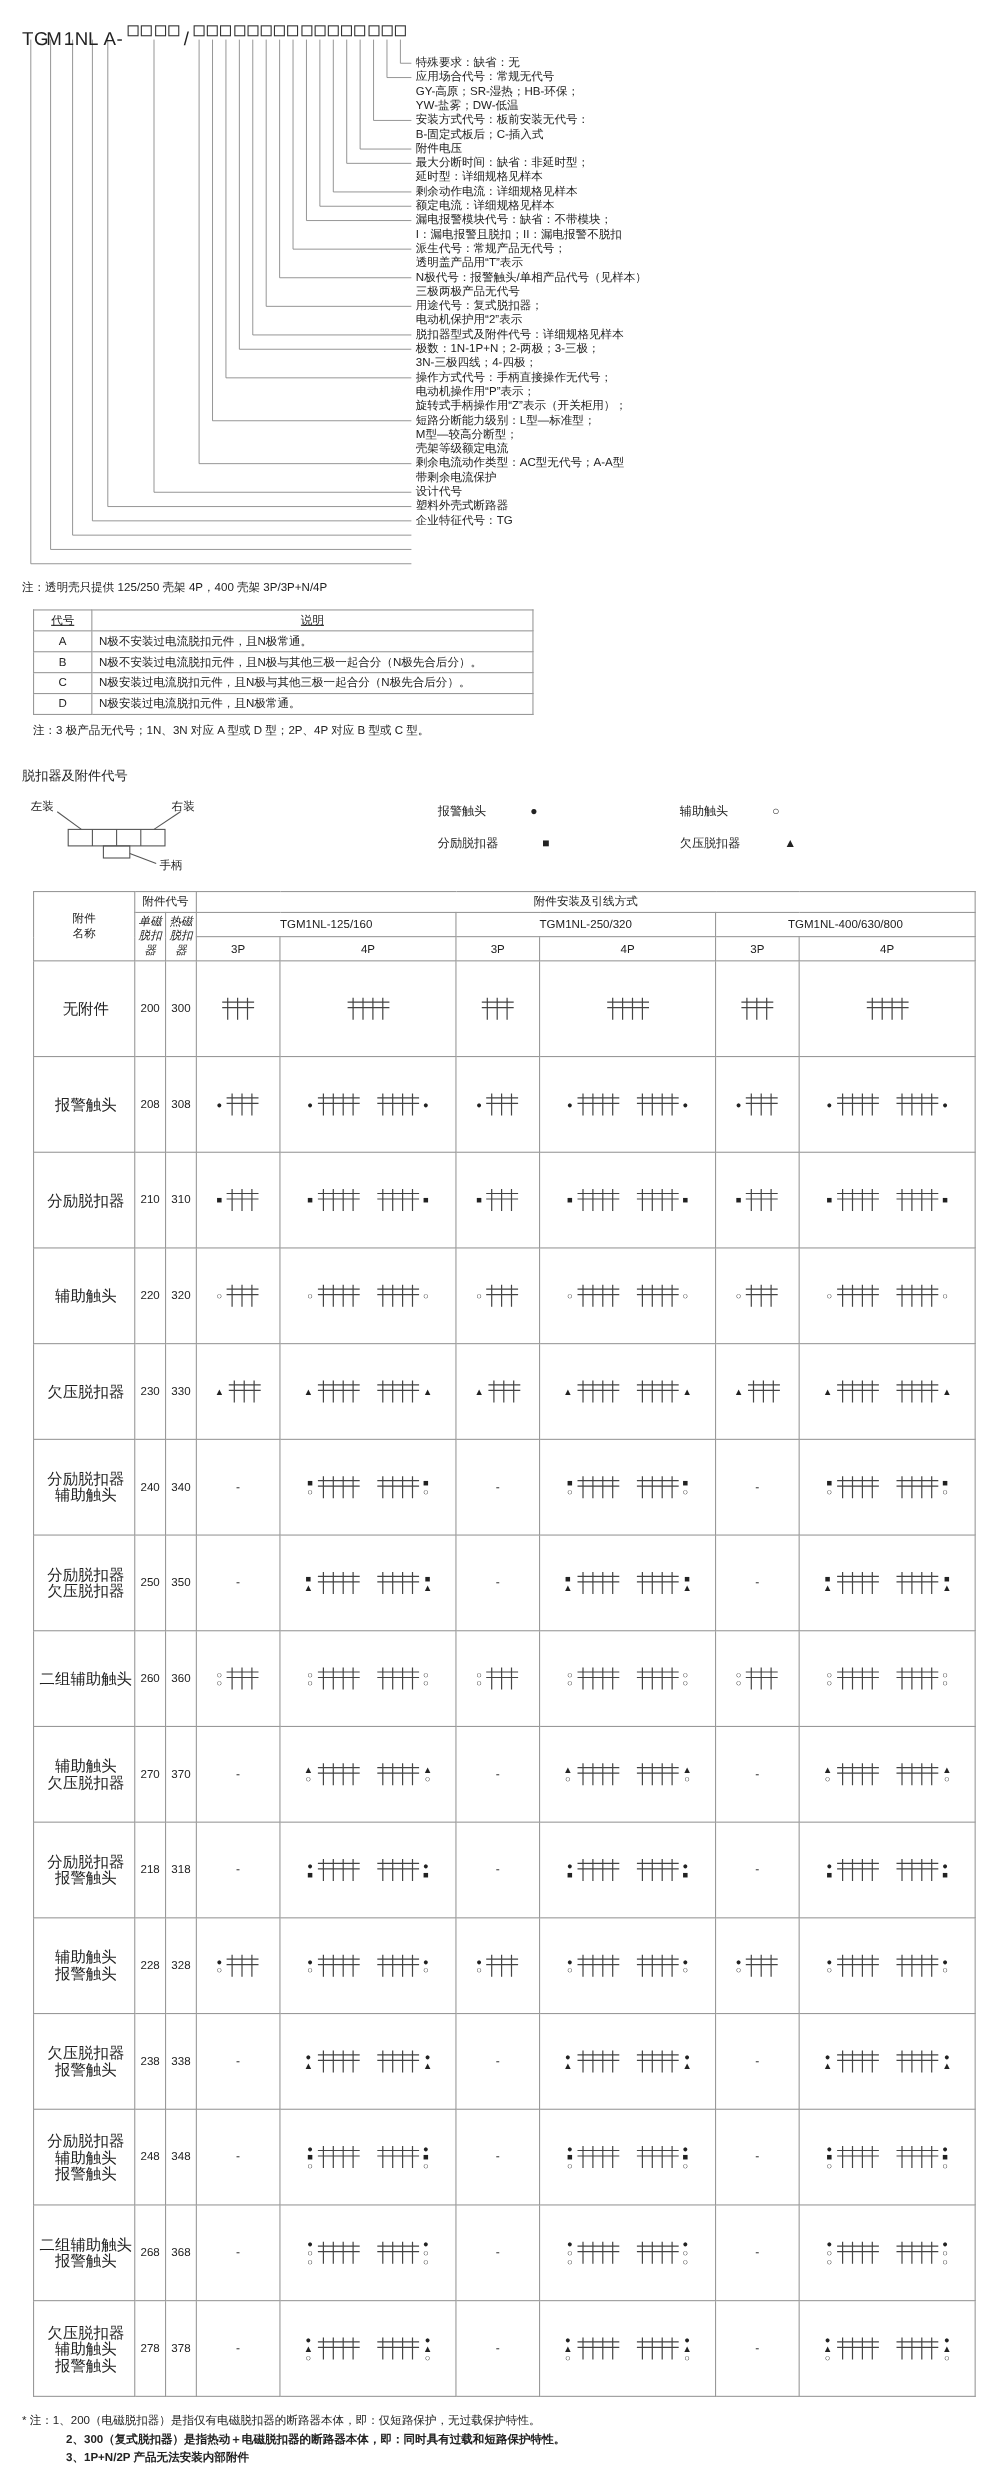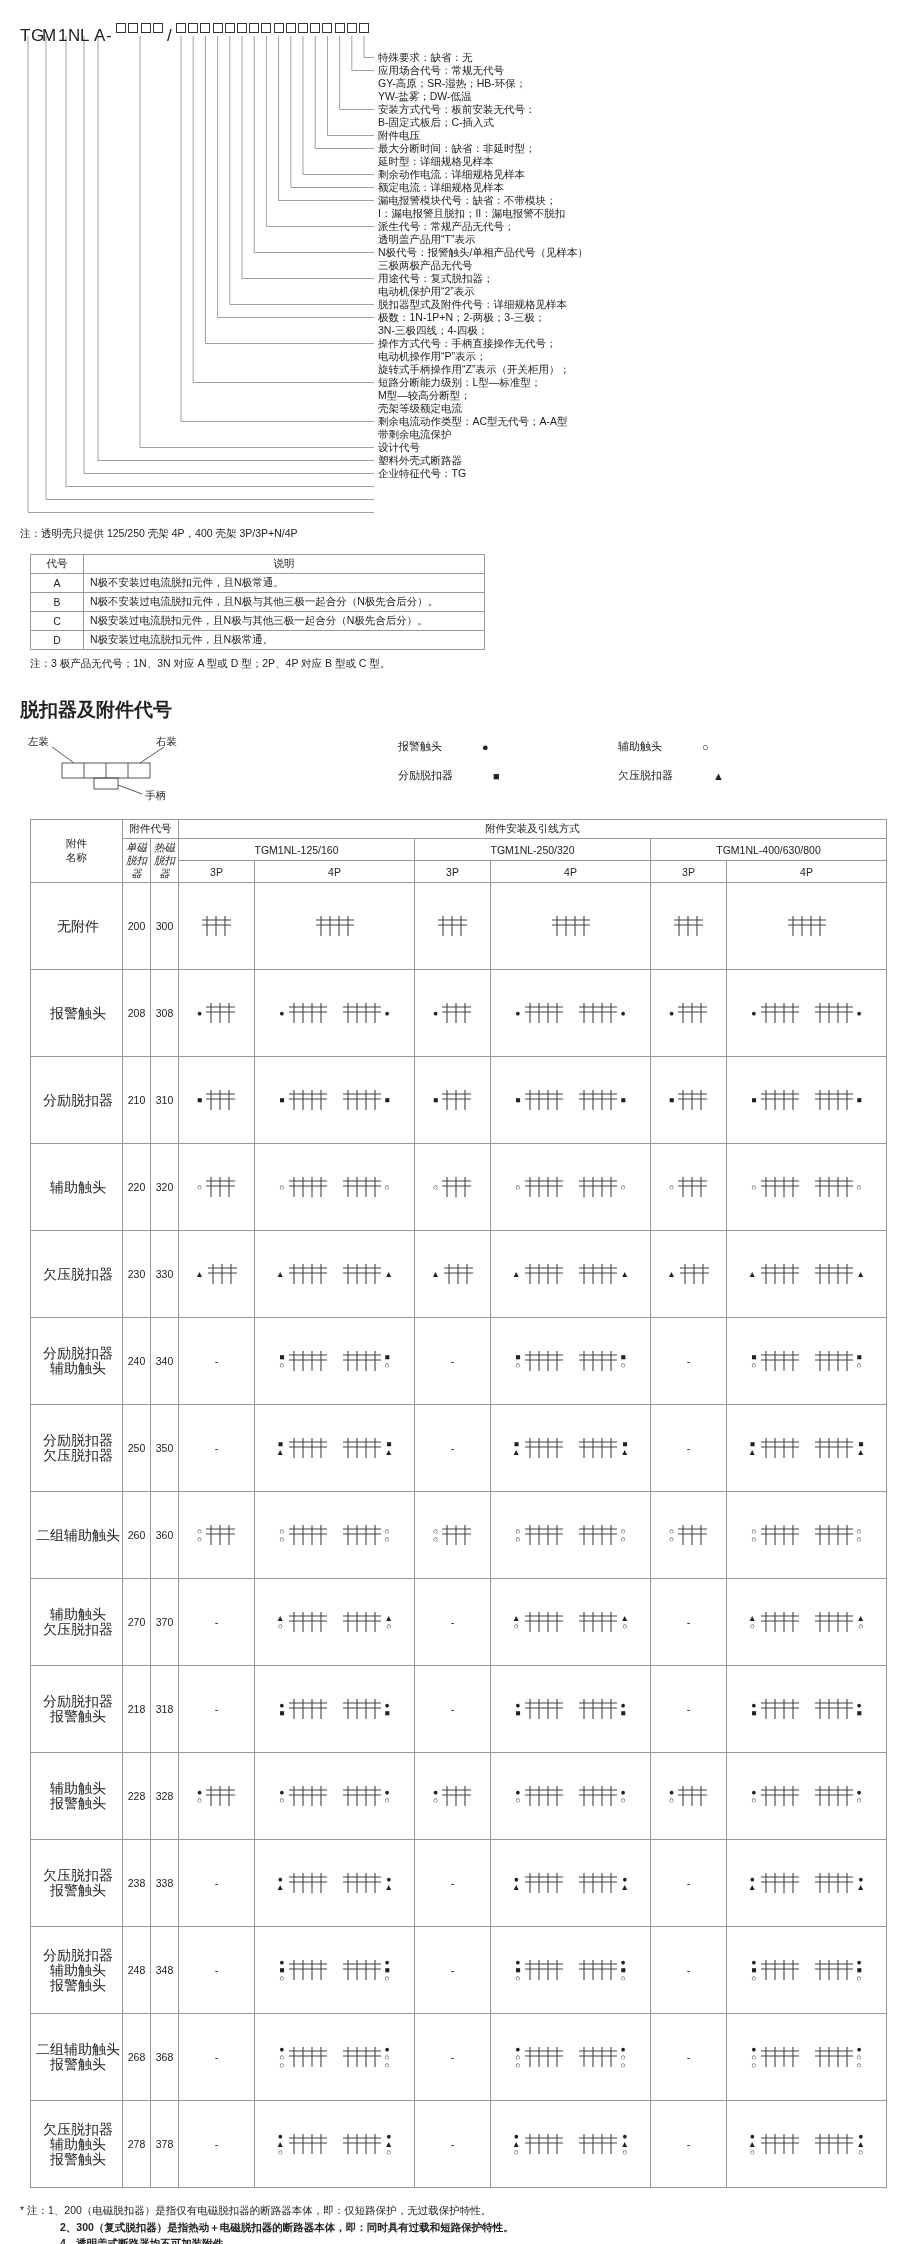--- a/index.html
+++ b/index.html
@@ -11,26 +11,26 @@
   .tok { position:absolute; top:26px; font-size:17px; font-weight:400; letter-spacing:.5px; white-space:nowrap; }
   .mbox { position:absolute; top:23px; width:10px; height:10px; border:1px solid #333; box-sizing:border-box; background:#fff; }
   #callout-svg { position:absolute; left:0; top:0; }
   #callout-labels { position:absolute; left:378px; top:51px; font-size:10.5px; line-height:13px; color:#222; }
   .callout div { white-space:nowrap; }
   .designation .note { position:absolute; left:20px; top:527px; font-size:10.5px; }
 
   
   #code-table { border-collapse:collapse; margin:4px 0 0 30px; font-size:10.5px; }
   #code-table th, #code-table td { border:1px solid #999; padding:2px 6px; font-weight:400; }
-  #code-table th { text-align:center; }
+  #code-table th { text-align:center;text-decoration:underline; }
   #code-table td.code-col { width:40px; text-align:center; }
   #code-table td.desc-col { width:388px; text-align:left; }
   .code-note { margin:7px 0 0 30px; font-size:10.5px; }
 
-  .sec-title { margin:26px 0 0 20px; font-size:19px; font-weight:700; }
+  .sec-title { margin:26px 0 0 20px; font-size:12px; font-weight:400; }
 
   
   .handle-area { position:relative; height:76px; margin-top:8px; }
   #handle-svg { position:absolute; left:26px; top:2px; }
   #handle-svg text { font-size:10.5px; fill:#222; }
   #handle-svg path, #handle-svg rect { stroke:#555; stroke-width:1; fill:none; }
   .legend { position:absolute; left:398px; top:8px; display:grid; grid-template-columns:220px 220px; row-gap:14px; font-size:11px; }
   .legend-item { display:flex; align-items:center; gap:40px; }
   .lg-sym { font-size:11px; }
 
@@ -984,16 +984,17 @@
               </svg>
               <span class="dsym">●<br>▲<br>○</span>
             </span></td>
         </tr>
       </tbody>
   </table>
 
   <div class="footnotes" id="footnotes">
       <div class="fn">* 注：1、200（电磁脱扣器）是指仅有电磁脱扣器的断路器本体，即：仅短路保护，无过载保护特性。</div>
       <div class="fn fn-rest">2、300（复式脱扣器）是指热动＋电磁脱扣器的断路器本体，即：同时具有过载和短路保护特性。</div>
+      <div class="fn fn-rest">3、1P+N/2P 产品无法安装内部附件</div>
       <div class="fn fn-rest">4、透明盖式断路器均不可加装附件</div>
     </div>
 
 </div>
 
 </body></html>

